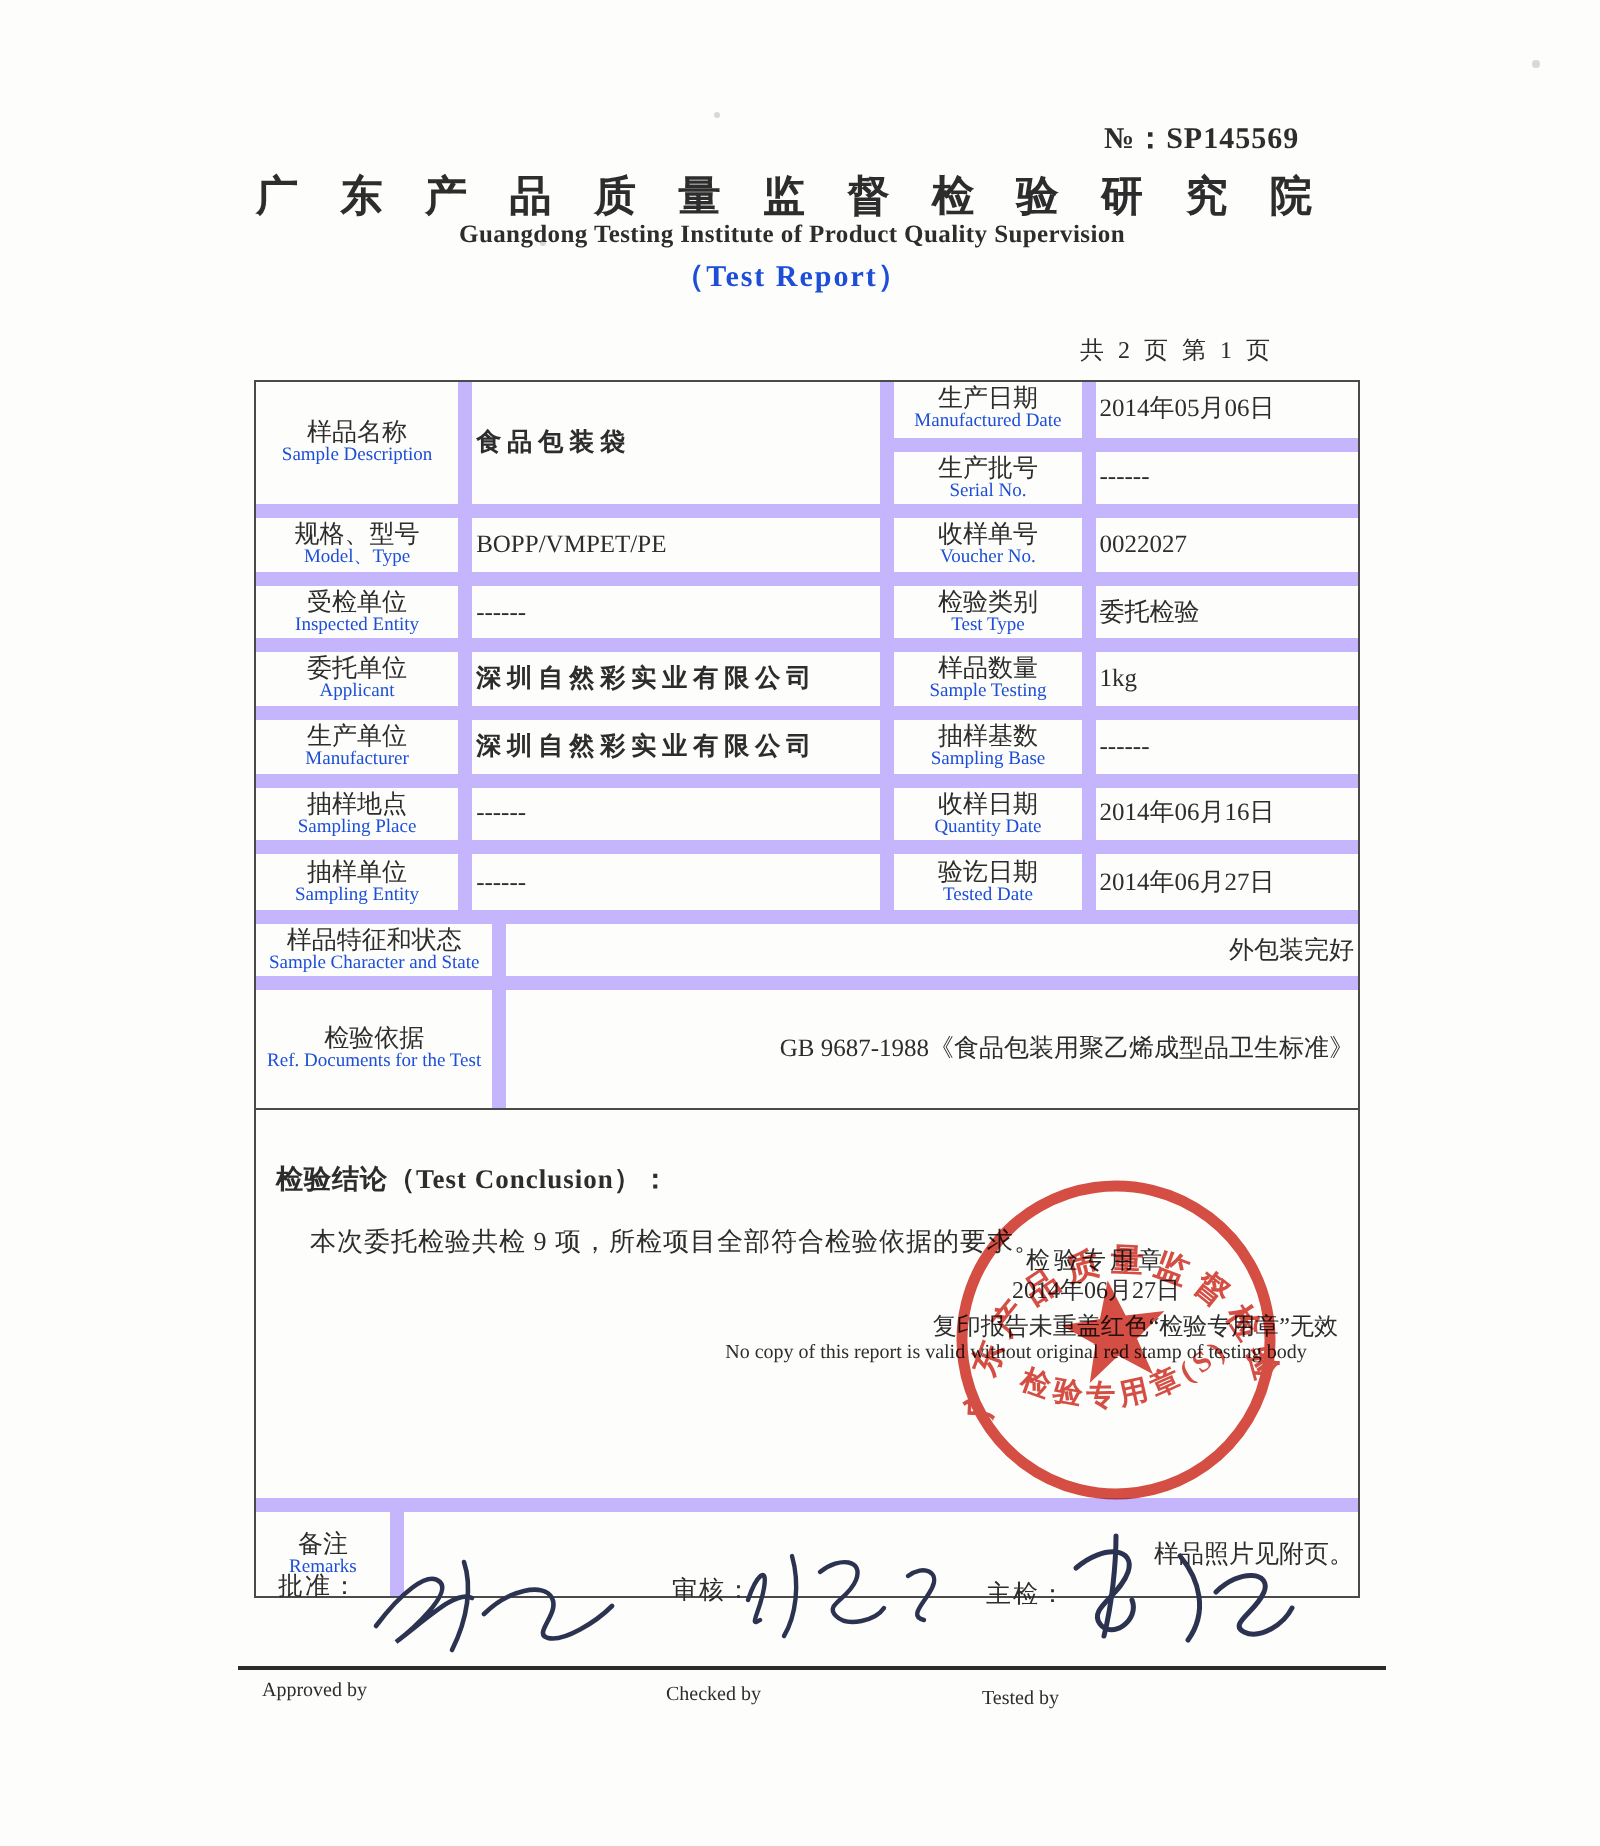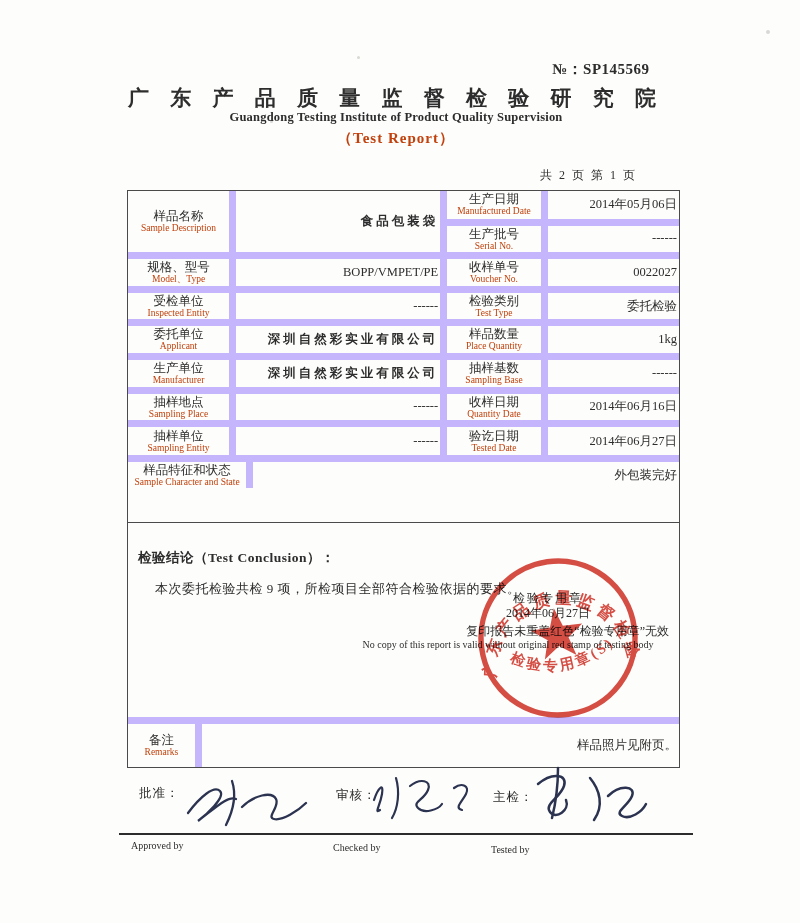--- a/index.html
+++ b/index.html
@@ -30,28 +30,28 @@
     font-size:12px;letter-spacing:2px;}
 
   
   .tablewrap{position:absolute;left:127px;top:190px;width:551px;border:1.4px solid #4a4a4a;}
   .sec{width:100%;}
   .sec + .sec{border-top:1px solid #4a4a4a;}
   table.sec{border-collapse:collapse;border:hidden;table-layout:fixed;}
   table.sec td{border:7px solid #c4b5fd;padding:1px 2px;vertical-align:middle;}
   td.lab{text-align:center;line-height:1.12;}
   .cn{font-size:12.5px;display:block;}
-  .en{font-size:9.5px;display:block;color:#c2410c;white-space:nowrap;}
-  td.val{text-align:right;font-size:12.5px;}
+  .en{font-size:9.5px;display:block;color:#1d4ed8;white-space:nowrap;}
+  td.val{text-align:left;font-size:12.5px;}
   td.val.left{text-align:right;padding-left:13px;}
   .strong{font-weight:bold;letter-spacing:3px;font-size:13px;}
   tr.h31{height:31px;} tr.h28{height:28px;} tr.h62{height:62px;} tr.h46{height:46px;}
 
   
-  .conclusion{position:relative;height:194px;background:transparent;margin-top:34px;}
+  .conclusion{position:relative;height:194px;background:transparent;}
   .conclusion-heading{position:absolute;left:10px;top:26px;font-size:13.5px;font-weight:bold;letter-spacing:.5px;}
   .conclusion-body{position:absolute;left:27px;top:57px;font-size:13px;letter-spacing:.5px;}
   .stamp-textblock{position:absolute;left:299px;top:68px;width:242px;line-height:1.25;}
   .stamp-textblock .l1{text-align:center;font-size:12px;letter-spacing:2px;}
   .stamp-textblock .l2{text-align:center;font-size:10.5px;}
   .stamp-textblock .l3{text-align:center;font-size:12px;margin-bottom:3px;}
   .stamp-textblock .l4{text-align:right;font-size:12px;white-space:nowrap;}
   .stamp-textblock .l5{text-align:center;font-size:10px;white-space:nowrap;margin-left:-80px;}
   .stamp{position:absolute;left:330px;top:15px;width:200px;height:200px;
     mix-blend-mode:multiply;opacity:.85;transform:rotate(-8deg);}
@@ -142,21 +142,21 @@
         <td class="val">委托检验</td>
       </tr>
       <tr class="h31">
         <td class="lab">
               <span class="cn">委托单位</span>
               <span class="en">Applicant</span>
             </td>
         <td class="val strong">深圳自然彩实业有限公司</td>
         <td class="lab">
               <span class="cn">样品数量</span>
-              <span class="en">Place Quantity</span>
+              <span class="en">Sample Testing</span>
             </td>
         <td class="val">1kg</td>
       </tr>
       <tr class="h31">
         <td class="lab">
               <span class="cn">生产单位</span>
               <span class="en">Manufacturer</span>
             </td>
         <td class="val strong">深圳自然彩实业有限公司</td>
         <td class="lab">
@@ -197,20 +197,27 @@
           <col style="width:121px">
           <col style="width:427px">
         </colgroup>
       <tbody>
           <tr class="h28">
         <td class="lab">
           <span class="cn">样品特征和状态</span>
           <span class="en">Sample Character and State</span>
         </td>
         <td class="val left">外包装完好</td>
+      </tr>
+      <tr class="h62">
+        <td class="lab">
+          <span class="cn">检验依据</span>
+          <span class="en">Ref. Documents for the Test</span>
+        </td>
+        <td class="val left">GB 9687-1988《食品包装用聚乙烯成型品卫生标准》</td>
       </tr>
     </tbody>
       </table>
 
     <div class="sec conclusion">
       <div class="conclusion-heading">检验结论（Test Conclusion）：</div>
       <div class="conclusion-body">本次委托检验共检 9 项，所检项目全部符合检验依据的要求。</div>
 
       <div class="stamp-textblock">
         <div class="l1">检验专用章</div>

